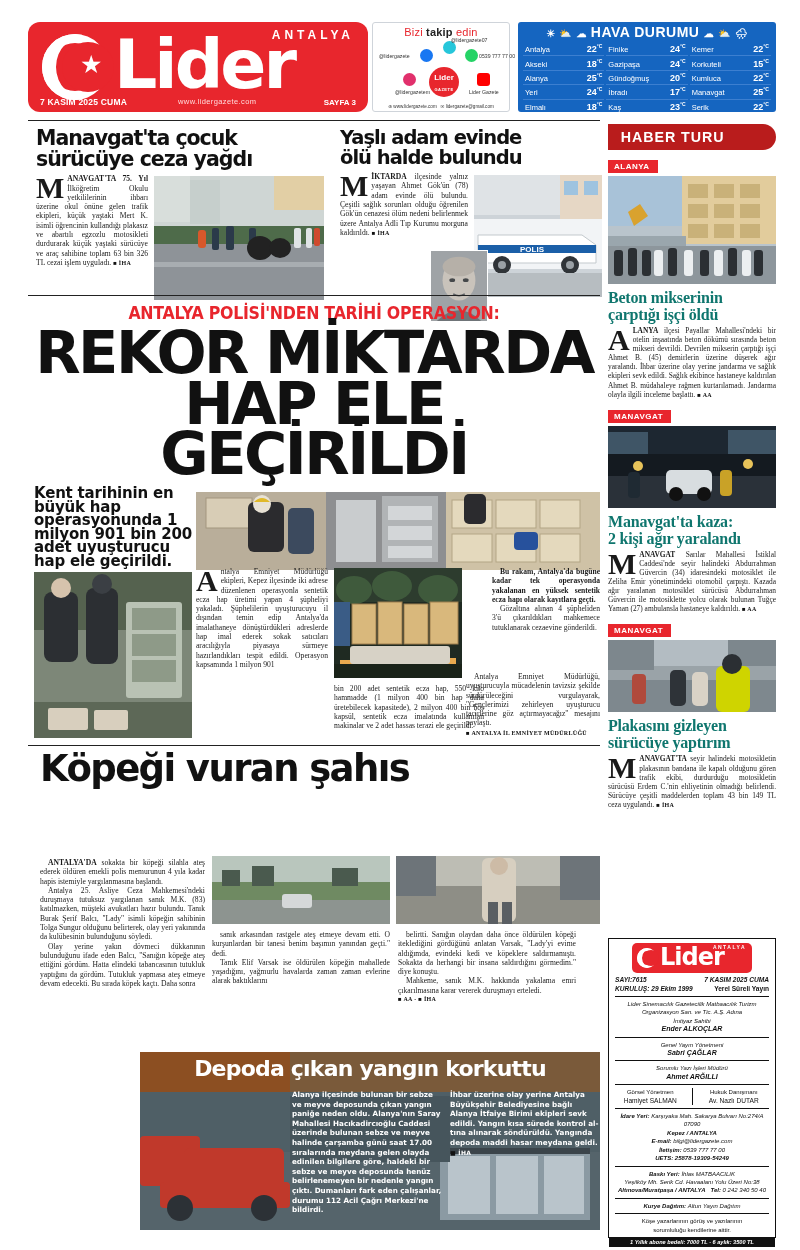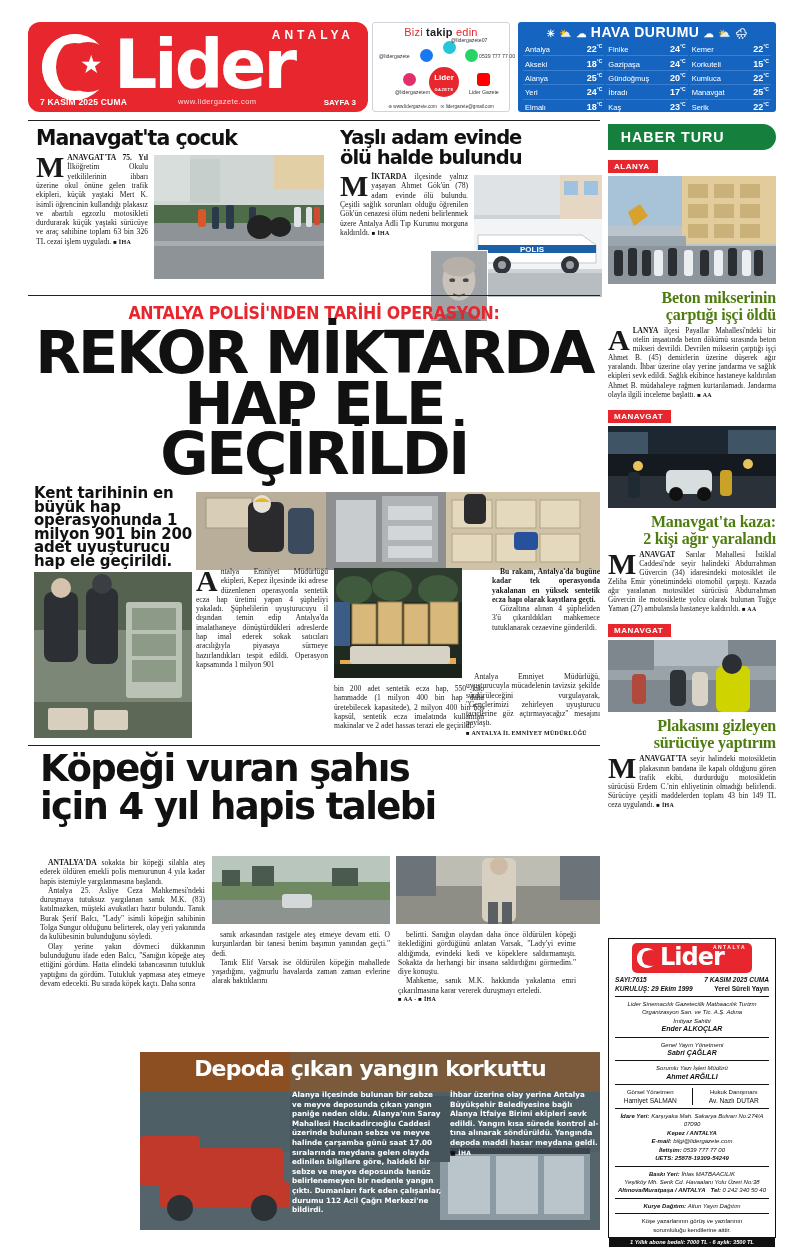--- a/index.html
+++ b/index.html
@@ -160,34 +160,34 @@
   }
   .fire-col{
     position:absolute; top:38px; width:150px;
     font-family:"DejaVu Sans",sans-serif; font-size:7.2px; line-height:9.6px;
     color:#fff; font-weight:700;
   }
 
   
   .side{ position:absolute; left:608px; top:124px; width:168px; }
   .haber-turu{
-    position:relative; height:26px; background:#15803d;
+    position:relative; height:26px; background:#b91c1c;
     border-radius:0 13px 13px 0; color:#fff; width:168px;
   }
   .haber-turu span{
     position:absolute; left:10px; top:4px; font-size:15px; font-weight:700;
     letter-spacing:1px; transform:scaleX(.95);
   }
   .tag{
     display:inline-block; background:#e8262d; color:#fff; font-size:8px;
     font-weight:700; padding:2px 8px 2px 6px; letter-spacing:.5px;
   }
   .side h3{
     font-family:"Liberation Serif", serif; font-weight:700;
-    font-size:16px; line-height:17px; text-align:right; color:#4d7c0f;
+    font-size:16px; line-height:17px; text-align:left; color:#0f766e;
     margin:5px 0 3px; letter-spacing:-.2px;
   }
   .side .body-text{ font-size:7.4px; line-height:9.1px; }
   .side-img{ width:168px; height:108px; overflow:hidden; }
 
   
   .imprint{
     position:absolute; left:608px; top:938px; width:168px; height:300px;
     border:1px solid #111; background:#fff;
   }
@@ -350,20 +350,21 @@
         </div>
       </div>
     </div>
   </div>
 
   <div class="hr-thin" style="top:120px;"></div>
 
   <div style="position:absolute;left:36px;top:128px;width:288px;">
     <h2 class="story-head" style="font-size:20.5px;">
       <span>Manavgat'ta çocuk</span><br>
+      <span>sürücüye ceza yağdı</span>
     </h2>
     <div style="position:relative;margin-top:4px;">
       <div style="position:absolute;left:118px;top:2px;width:170px;height:124px;overflow:hidden;background:#7c8a92;">
         <svg class="ph" viewBox="0 0 170 124" preserveAspectRatio="none">
           <rect width="170" height="124" fill="#b9c3c7"></rect>
           <rect y="0" width="170" height="52" fill="#cfd6d4"></rect>
           <rect x="0" y="0" width="36" height="46" fill="#d8dedb"></rect>
           <rect x="36" y="4" width="30" height="44" fill="#c6cfcc"></rect>
           <rect x="120" y="0" width="50" height="34" fill="#e2cfa5"></rect>
           <rect x="0" y="50" width="170" height="20" fill="#4e6b4a"></rect>
@@ -545,21 +546,20 @@
           <rect x="60" y="138" width="34" height="20" rx="2"></rect>
         </g>
     </svg>
   </div>
 
   <div class="hr-thin" style="top:745px;"></div>
 
   <div class="dog" style="position:absolute;left:40px;top:750px;width:560px;">
     <h2 class="story-head" style="font-size:37px;">
       <span>Köpeği vuran şahıs</span><br>
-      <span>için 4 yıl hapis talebi</span>
     </h2>
   </div>
 
   <div style="position:absolute;left:40px;top:858px;width:165px;" class="body-text">
     <p style="text-indent:8px;"><b class="lead">ANTALYA'DA</b><span> sokakta bir köpeği silahla ateş ederek öldüren emekli polis memurunun 4 yıla kadar hapis istemiyle yargılanmasına başlandı.</span></p>
     <p style="text-indent:8px;">Antalya 25. Asliye Ceza Mahkemesi'n­deki duruşmaya tutuksuz yargılanan sanık M.K. (83) katılmazken, müşteki avukatları hazır bulundu. Tanık Burak Şerif Balcı, "Lady" isimli köpeğin sahibinin Tolga Sun­gur olduğunu belirterek, olay yeri yakınında da kulübesinin bulunduğunu söyledi.</p>
     <p style="text-indent:8px;">Olay yerine yakın dövmeci dükkanının bulunduğunu ifade eden Balcı, "Sanığın köpeğe ateş ettiğini gördüm. Hatta elindeki tabancasının tutukluk yaptığını da gördüm. Tutukluk yapmasa ateş etmeye devam ede­cekti. Bu sırada köpek kaçtı. Daha sonra</p>
   </div>
 
   <div style="position:absolute;left:212px;top:856px;width:178px;height:68px;overflow:hidden;">

